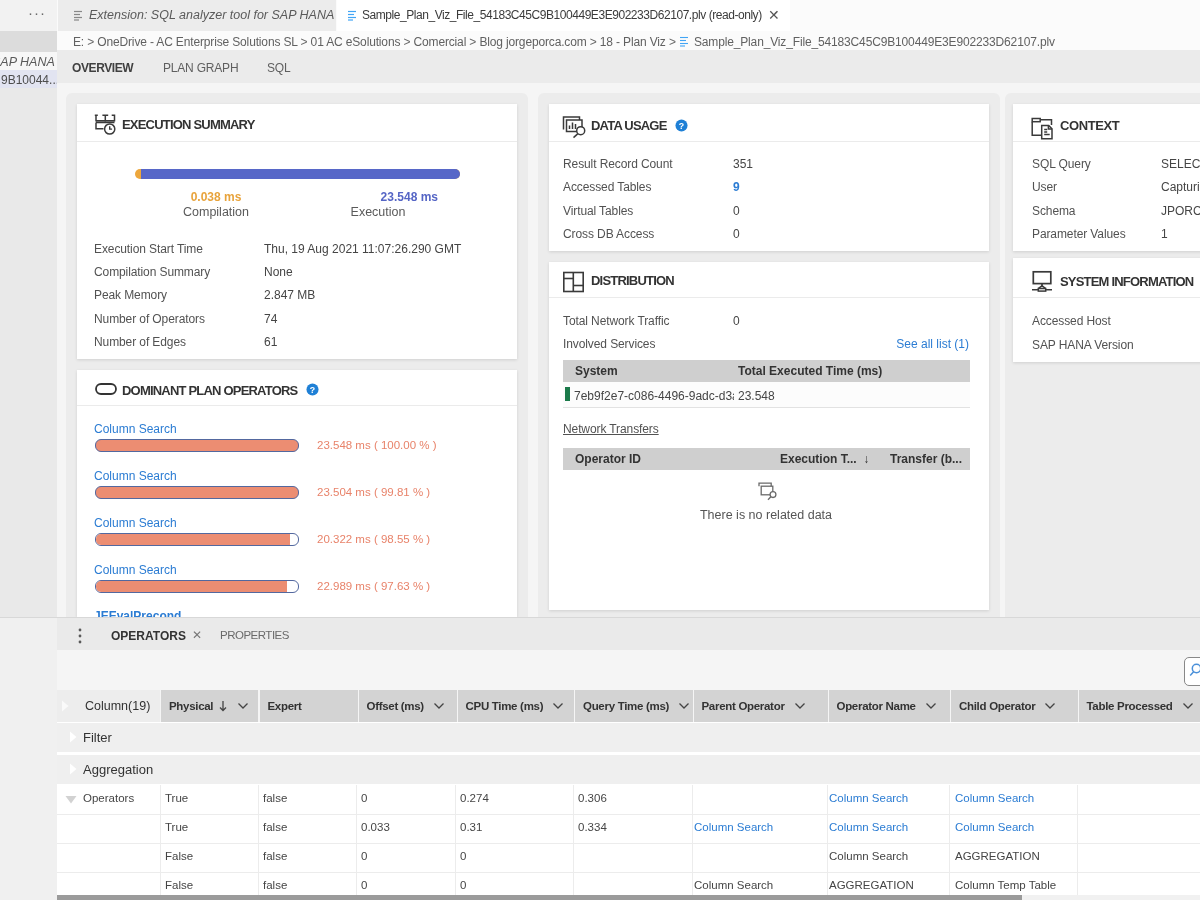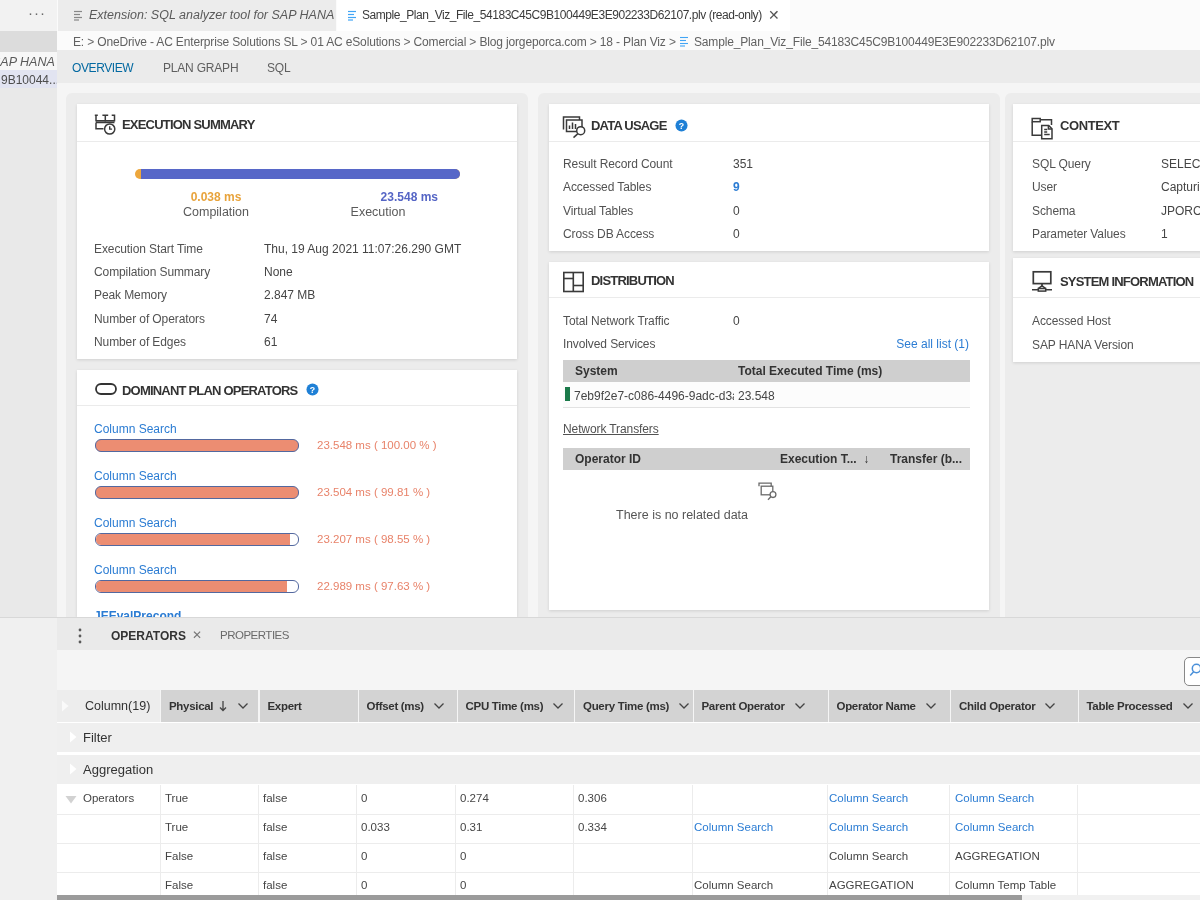--- a/index.html
+++ b/index.html
@@ -60,21 +60,21 @@
     </svg>Sample_Plan_Viz_File_54183C45C9B100449E3E902233D62107.plv</div>
 
 <div class="abs" style="left:0;top:52px;width:57px;height:18px;background:#f7f7f7;"></div>
 <div class="abs" style="left:-8px;top:55px;font-size:12.5px;font-style:italic;color:#5a5a5a;white-space:nowrap;">SAP HANA</div>
 <div class="abs" style="left:0;top:70px;width:57px;height:18px;background:#e2e4f1;"></div>
 <div class="abs" style="left:1px;top:73px;font-size:12px;color:#4d4d4d;white-space:nowrap;">9B10044...</div>
 <div class="abs" style="left:0;top:88px;width:57px;height:529px;background:#e9e9e9;"></div>
 <div class="abs" style="left:0;top:617px;width:57px;height:283px;background:#f0f0f0;"></div>
 
 <div class="abs" style="left:57px;top:50px;width:1143px;height:33px;background:#ebebeb;"></div>
-<div class="abs" style="left:72px;top:61px;font-size:12px;font-weight:normal;color:#0369a1;letter-spacing:-0.4px;">OVERVIEW</div>
+<div class="abs" style="left:72px;top:61px;font-size:12px;font-weight:bold;color:#404040;letter-spacing:-0.4px;">OVERVIEW</div>
 <div class="abs" style="left:163px;top:61px;font-size:12px;color:#5f5f5f;letter-spacing:-0.2px;">PLAN GRAPH</div>
 <div class="abs" style="left:267px;top:61px;font-size:12px;color:#5f5f5f;letter-spacing:-0.2px;">SQL</div>
 
 <div class="abs" style="left:57px;top:83px;width:1143px;height:534px;background:#f5f5f5;"></div>
 <div class="abs" style="left:66px;top:93px;width:462px;height:524px;background:#ececec;border-radius:6px 6px 0 0;"></div>
 <div class="abs" style="left:538px;top:93px;width:462px;height:524px;background:#ececec;border-radius:6px 6px 0 0;"></div>
 <div class="abs" style="left:1005px;top:93px;width:195px;height:524px;background:#ececec;border-radius:6px 0 0 0;"></div>
 
 <div class="card" id="cardA" style="left:77px;top:104px;width:440px;height:255px;">
   <svg style="position:absolute;left:17px;top:9px;" width="23" height="23" viewBox="0 0 23 23">
@@ -123,21 +123,21 @@
   <div class="abs link" style="left:17px;top:52px;font-size:12px;">Column Search</div>
   <div class="abs" style="left:18px;top:69px;width:204px;height:13px;border:1.6px solid #53689f;border-radius:6px;background:#ec8d72;"></div>
   <div class="abs" style="left:240px;top:69px;font-size:11.5px;color:#e8836a;">23.548 ms ( 100.00 % )</div>
   <div class="abs link" style="left:17px;top:99px;font-size:12px;">Column Search</div>
   <div class="abs" style="left:18px;top:116px;width:204px;height:13px;border:1.6px solid #53689f;border-radius:6px;background:#ec8d72;"></div>
   <div class="abs" style="left:240px;top:116px;font-size:11.5px;color:#e8836a;">23.504 ms ( 99.81 % )</div>
   <div class="abs link" style="left:17px;top:146px;font-size:12px;">Column Search</div>
   <div class="abs" style="left:18px;top:163px;width:204px;height:13px;border:1.6px solid #53689f;border-radius:6px;background:#fff;overflow:hidden;">
       <div style="position:absolute;left:0;top:0;width:194px;height:13px;background:#ec8d72;"></div>
     </div>
-  <div class="abs" style="left:240px;top:163px;font-size:11.5px;color:#e8836a;">23.207 ms ( 98.55 % )</div>
+  <div class="abs" style="left:240px;top:163px;font-size:11.5px;color:#e8836a;">20.322 ms ( 98.55 % )</div>
   <div class="abs link" style="left:17px;top:193px;font-size:12px;">Column Search</div>
   <div class="abs" style="left:18px;top:210px;width:204px;height:13px;border:1.6px solid #53689f;border-radius:6px;background:#fff;overflow:hidden;">
       <div style="position:absolute;left:0;top:0;width:191px;height:13px;background:#ec8d72;"></div>
     </div>
   <div class="abs" style="left:240px;top:210px;font-size:11.5px;color:#e8836a;">22.989 ms ( 97.63 % )</div>
   <div class="abs link" style="left:17px;top:239px;font-size:12px;font-weight:bold;">JEEvalPrecond</div>
 </div>
 
 <div class="card" id="cardC" style="left:549px;top:104px;width:440px;height:147px;">
   <svg style="position:absolute;left:13px;top:11px;" width="26" height="25" viewBox="0 0 26 25">
@@ -196,21 +196,21 @@
   <div class="abs" style="left:341px;top:190px;font-size:12px;font-weight:bold;color:#333;">Transfer (b...</div>
 
   <svg style="position:absolute;left:208px;top:220px;" width="20" height="20" viewBox="0 0 20 20">
       <g fill="none" stroke="#6a6a6a" stroke-width="1.3">
         <path d="M2 4.2 V1.2 h12.2 v7"></path>
         <rect x="4.2" y="4.2" width="11.6" height="8.6" fill="#fff"></rect>
         <circle cx="16" cy="12.6" r="2.9" fill="#fff"></circle>
         <path d="M13.9 14.7 L11 17.8"></path>
       </g>
     </svg>
-  <div class="abs" style="left:67px;top:246px;width:300px;font-size:12.5px;color:#555;">There is no related data</div>
+  <div class="abs" style="left:67px;top:246px;width:300px;text-align:center;font-size:12.5px;color:#555;">There is no related data</div>
 </div>
 
 <div class="card" id="cardE" style="left:1013px;top:104px;width:197px;height:147px;">
   <svg style="position:absolute;left:17px;top:11px;" width="26" height="26" viewBox="0 0 26 26">
       <g fill="none" stroke="#3a3a3a" stroke-width="1.5">
         <rect x="2.2" y="3.5" width="8" height="3.2"></rect>
         <path d="M10.2 4.8 h11.3 v5.2"></path>
         <path d="M2.2 6.7 v13.6 h9"></path>
         <path d="M11.7 10.5 h7 l3.3 3.3 v10 h-10.3 z" fill="#fff"></path>
         <path d="M18.4 10.5 v3.5 h3.6"></path>

